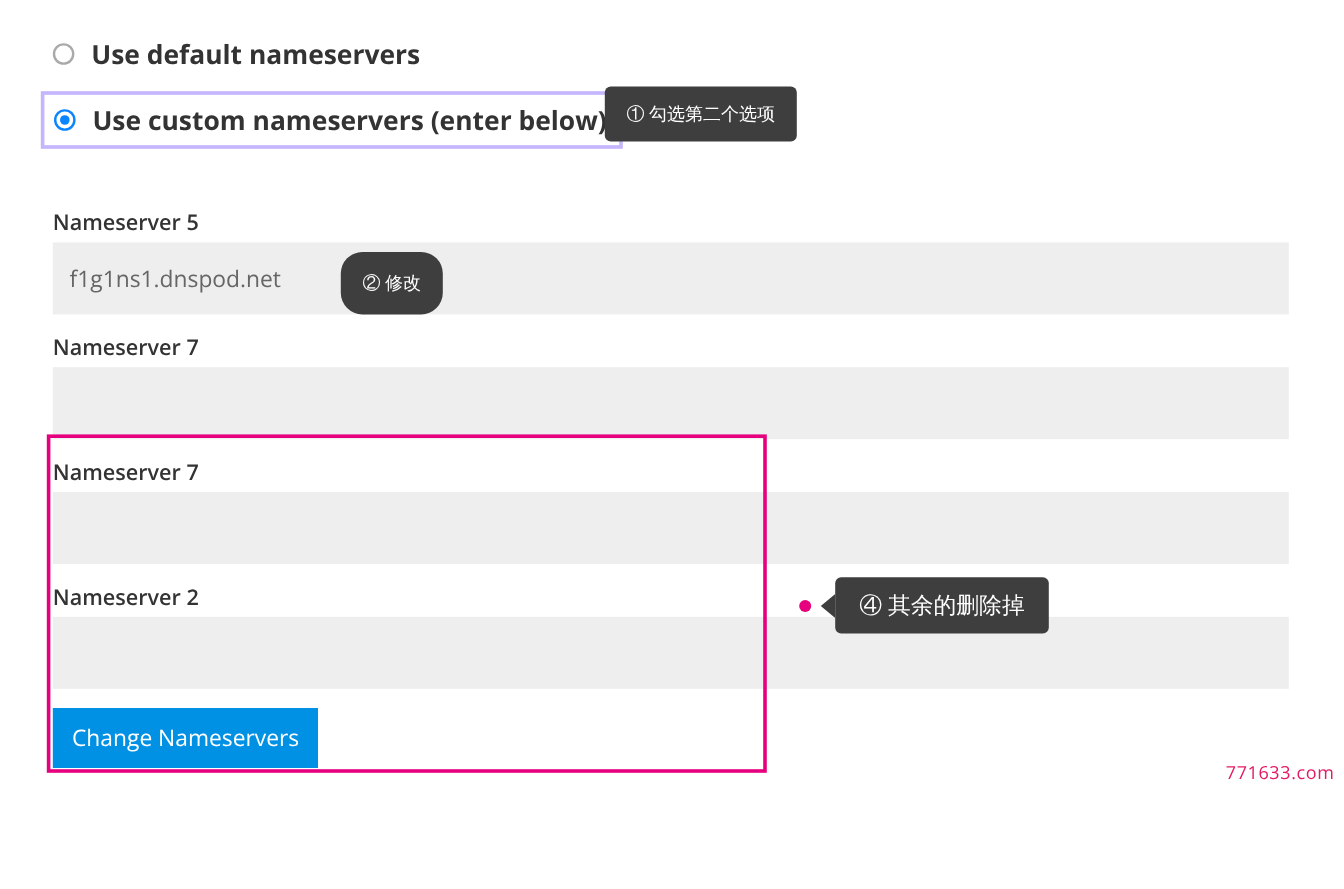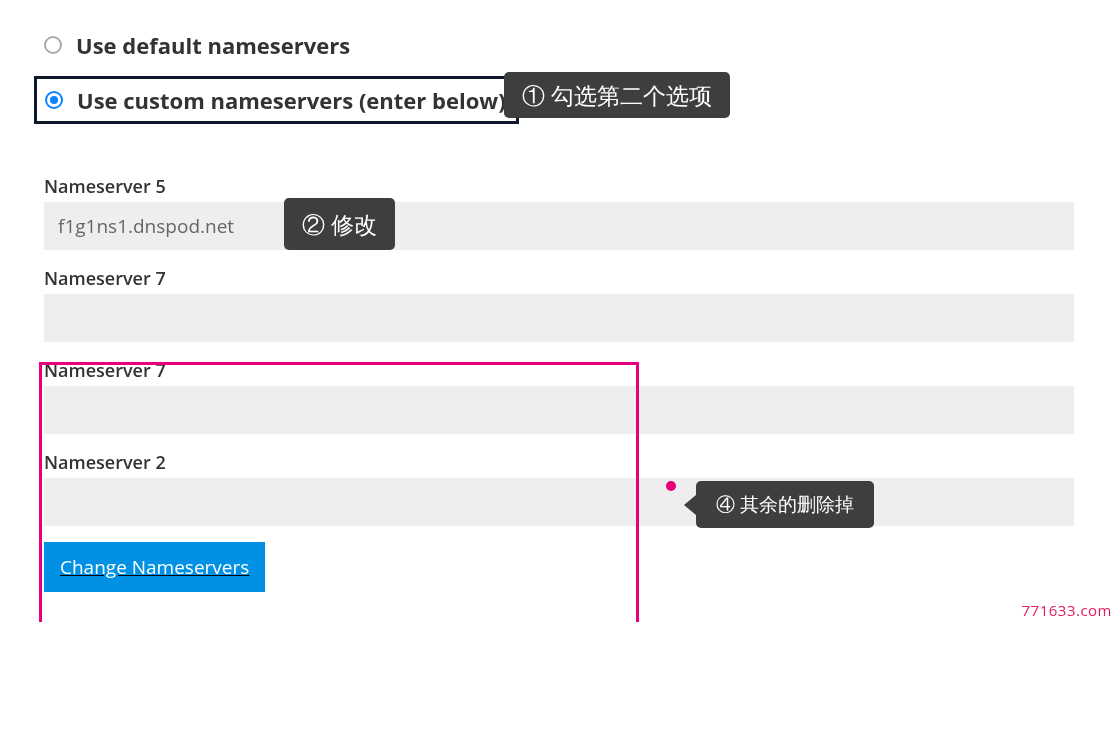--- a/index.html
+++ b/index.html
@@ -35,31 +35,31 @@
       width: 8px; height: 8px;
       background: #0a84ff;
       border-radius: 50%;
     }
     .radio-label {
       font-size: 22px;
       font-weight: 700;
       color: #333;
     }
     .highlight-row {
-      border: 3px solid #0f172a;
+      border: 3px solid #c4b5fd;
       padding: 6px 10px 6px 8px;
       margin-left: -10px;
       margin-bottom: 0;
       display: inline-flex;
       align-items: center;
     }
     .annotation {
       background: #3e3e3e;
       color: #fff;
-      font-size: 23px;
+      font-size: 15px;
       padding: 10px 18px;
       border-radius: 5px;
       display: inline-flex;
       align-items: center;
       white-space: nowrap;
       height: 46px;
     }
     .annotation-1 {
       position: absolute;
       left: 504px;
@@ -73,47 +73,48 @@
     .ns-item { margin-bottom: 16px; position: relative; }
     .ns-label {
       font-size: 18px;
       font-weight: 600;
       color: #333;
       margin-bottom: 4px;
       display: block;
     }
     .ns-input {
       width: 1030px;
-      height: 48px;
+      height: 60px;
       background: #eeeeee;
       border: none;
       padding: 0 14px;
       font-size: 19px;
       color: #666;
       font-family: inherit;
     }
     .ns-input.empty { color: transparent; }
     .annotation-overlay {
       position: absolute;
       left: 240px;
       bottom: 0;
       height: 52px;
+      border-radius: 18px;
     }
     .highlight-box-345 {
       position: absolute;
       border: 3px solid #e6007e;
       left: -5px;
       width: 600px;
       pointer-events: none;
     }
     .callout-4 {
       position: absolute;
       left: 622px;
       display: flex;
-      align-items: flex-start;
+      align-items: center;
     }
     .callout-dot {
       width: 10px; height: 10px;
       background: #e6007e;
       border-radius: 50%;
       margin-right: 20px;
     }
     .callout-arrow-body {
       background: #3e3e3e;
       color: #fff;
@@ -132,35 +133,34 @@
       border-top: 10px solid transparent;
       border-bottom: 10px solid transparent;
       border-right: 12px solid #3e3e3e;
     }
     .button-row {
       margin-left: 22px;
       margin-top: 12px;
       display: flex;
       align-items: center;
       gap: 12px;
-      text-decoration: underline;
     }
     .primary-btn {
       background: #0090e4;
       color: #fff;
       border: none;
       font-size: 19px;
       padding: 12px 16px;
       cursor: pointer;
       font-family: inherit;
     }
     .watermark {
       position: absolute;
       right: 8px;
-      bottom: 2px;
+      bottom: 16px;
       color: #e31b64;
       font-size: 15px;
       letter-spacing: 0.5px;
       margin-top: 16px;
     }
   </style>
 </head>
 <body>
 
 <div class="container">

